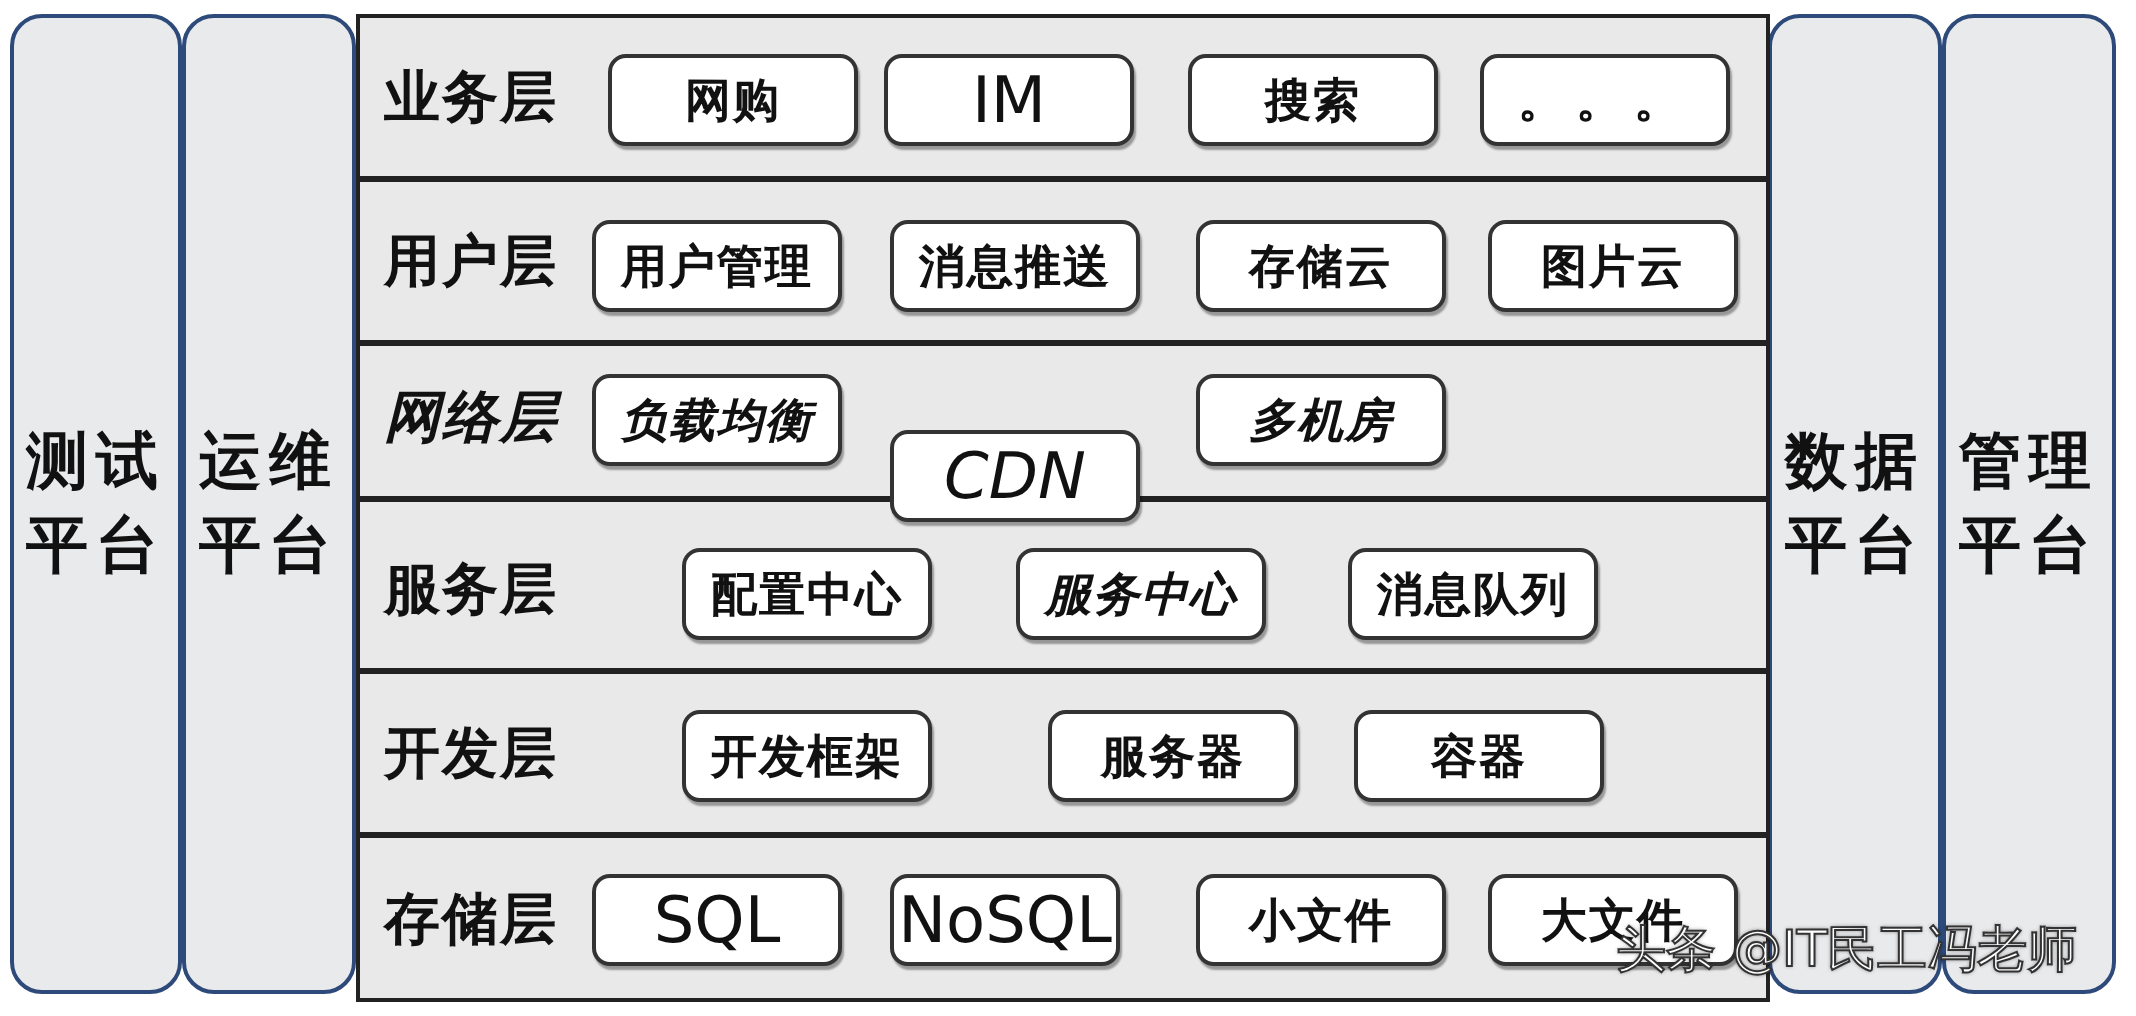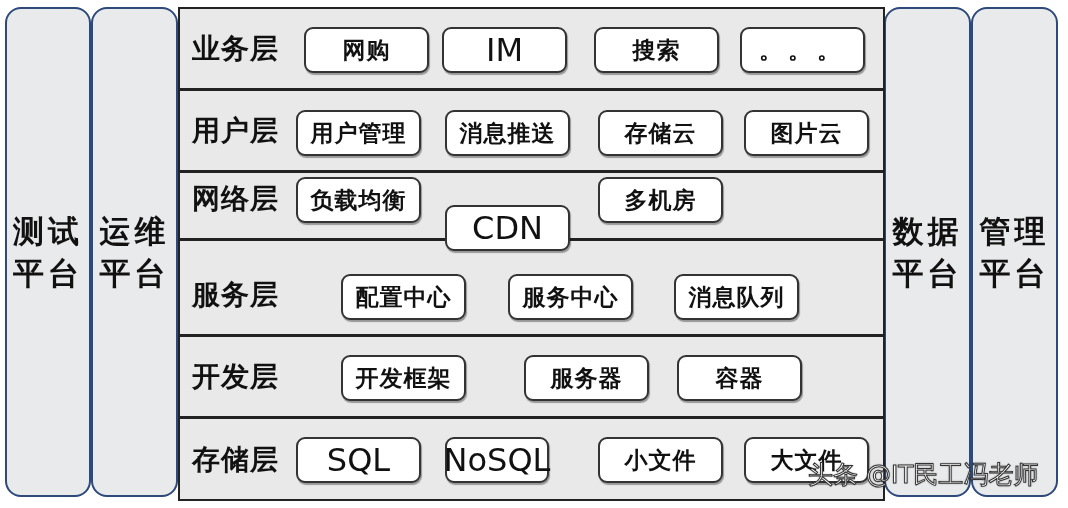--- a/index.html
+++ b/index.html
@@ -91,43 +91,43 @@
   </div>
 
   <div class="layer" style="top:82px;">
     <div class="layer-label">用户层</div>
     <div class="box" style="left:116px;top:19px;width:125px;">用户管理</div>
     <div class="box" style="left:265px;top:19px;width:125px;">消息推送</div>
     <div class="box" style="left:418px;top:19px;width:125px;">存储云</div>
     <div class="box" style="left:564px;top:19px;width:125px;">图片云</div>
   </div>
 
-  <div class="layer" style="top:150px;">
+  <div class="layer" style="top:160px;font-style:italic;">
     <div class="layer-label">网络层</div>
     <div class="box" style="left:116px;top:18px;width:125px;">负载均衡</div>
     <div class="box latin" style="left:265px;top:18px;width:125px;margin-top:28px;">CDN</div>
     <div class="box" style="left:418px;top:18px;width:125px;">多机房</div>
   </div>
 
   <div class="layer" style="top:246px;">
     <div class="layer-label">服务层</div>
     <div class="box" style="left:161px;top:19px;width:125px;">配置中心</div>
-    <div class="box" style="left:328px;top:19px;width:125px;">服务中心</div>
+    <div class="box" style="left:328px;top:19px;width:125px;font-style:italic;">服务中心</div>
     <div class="box" style="left:494px;top:19px;width:125px;">消息队列</div>
   </div>
 
   <div class="layer" style="top:328px;">
     <div class="layer-label">开发层</div>
     <div class="box" style="left:161px;top:18px;width:125px;">开发框架</div>
     <div class="box" style="left:344px;top:18px;width:125px;">服务器</div>
     <div class="box" style="left:497px;top:18px;width:125px;">容器</div>
   </div>
 
   <div class="layer" style="top:410px;">
     <div class="layer-label">存储层</div>
     <div class="box latin" style="left:116px;top:18px;width:125px;">SQL</div>
-    <div class="box latin" style="left:265px;top:18px;width:104px;">NoSQL</div>
+    <div class="box latin" style="left:265px;top:18px;width:115px;">NoSQL</div>
     <div class="box" style="left:418px;top:18px;width:125px;">小文件</div>
     <div class="box" style="left:564px;top:18px;width:125px;">大文件</div>
   </div>
 </div>
 
 <div class="watermark">头条 @IT民工冯老师</div>
 
 </body></html>

